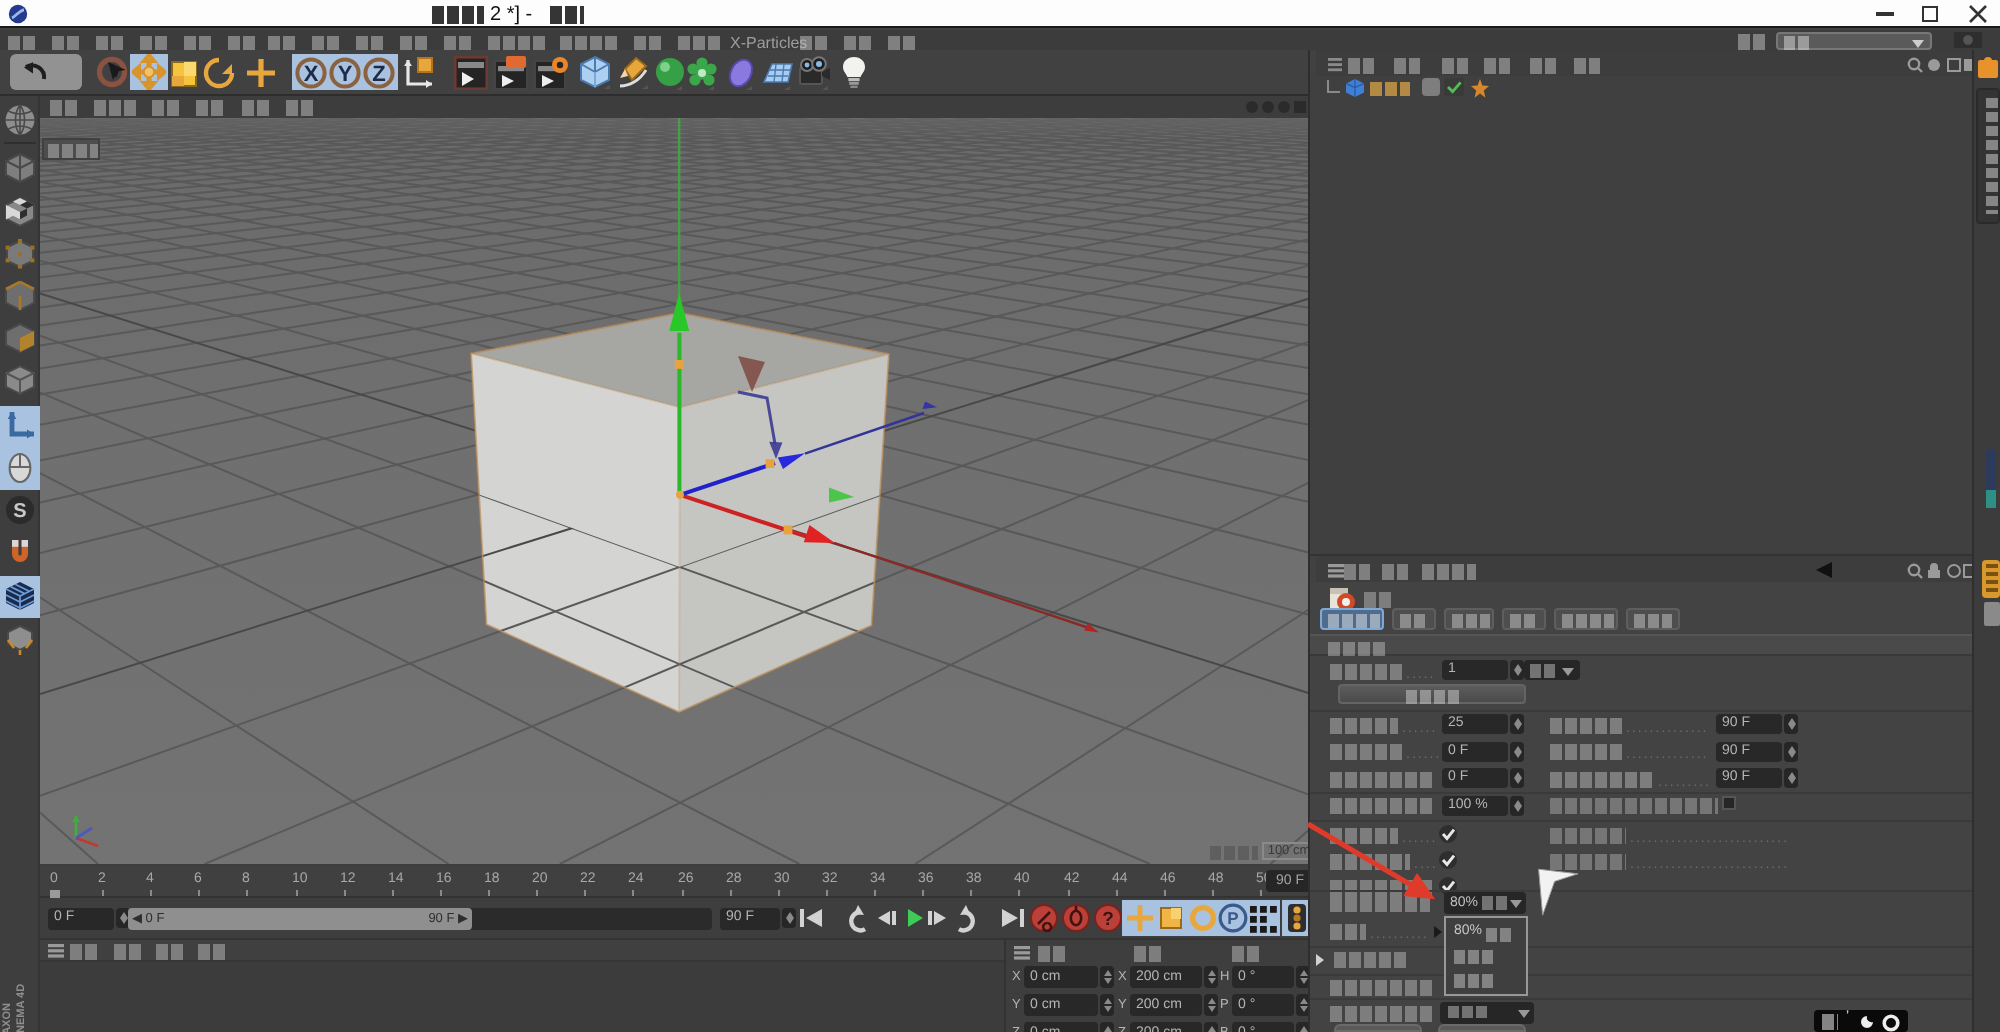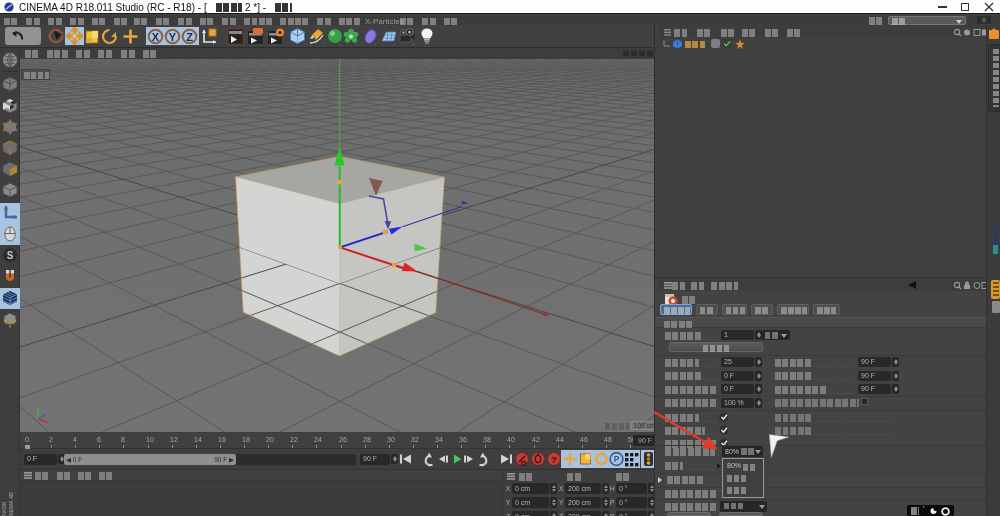--- a/index.html
+++ b/index.html
@@ -14,21 +14,20 @@
 .stp:after{content:"";position:absolute;left:1.5px;bottom:2px;border-left:2.5px solid transparent;border-right:2.5px solid transparent;border-top:3px solid #8a8a8a;}
 .dots{color:#6e6e6e;font-size:7px;letter-spacing:1px;overflow:hidden;white-space:nowrap;height:8px;line-height:9px;}
 </style></head>
 <body>
 <div id="app">
 <div style="left:0;top:0;width:1000px;height:14px;background:#fdfdfd;border-bottom:1px solid #1a1a1a;">
  <svg style="left:4px;top:2px" width="10" height="10">
         <circle cx="5" cy="5" r="4.6" fill="#233a8f"></circle>
         <path d="M2 7c2-1 4-4 6-4" stroke="#9db6e8" stroke-width="1.4" fill="none"></path>
       </svg>
- <div style="left:19px;top:1.5px;font-size:10px;color:#111;white-space:nowrap">CINEMA 4D R18.011 Studio (RC - R18) - [</div>
       <span class="z" style="position:absolute;left:216px;top:3px;color:#111;height:8.5px;width:26px;opacity:.85"></span>
       <div style="left:245px;top:1.5px;font-size:10px;color:#111;">2 *] -</div>
       <span class="z" style="position:absolute;left:275px;top:3px;color:#111;height:8.5px;width:17px;opacity:.85"></span>
  <div style="left:938px;top:6px;width:9px;height:1.5px;background:#333"></div>
  <div style="left:961px;top:3px;width:8px;height:8px;border:1.1px solid #333"></div>
  <svg style="left:984px;top:2px" width="10" height="10">
         <path d="M1 1L9 9M9 1L1 9" stroke="#333" stroke-width="1.3"></path>
       </svg>
 </div>
 <div style="left:0;top:15px;width:1000px;height:10px;background:#3c3c3c;color:#c4c4c4;">

